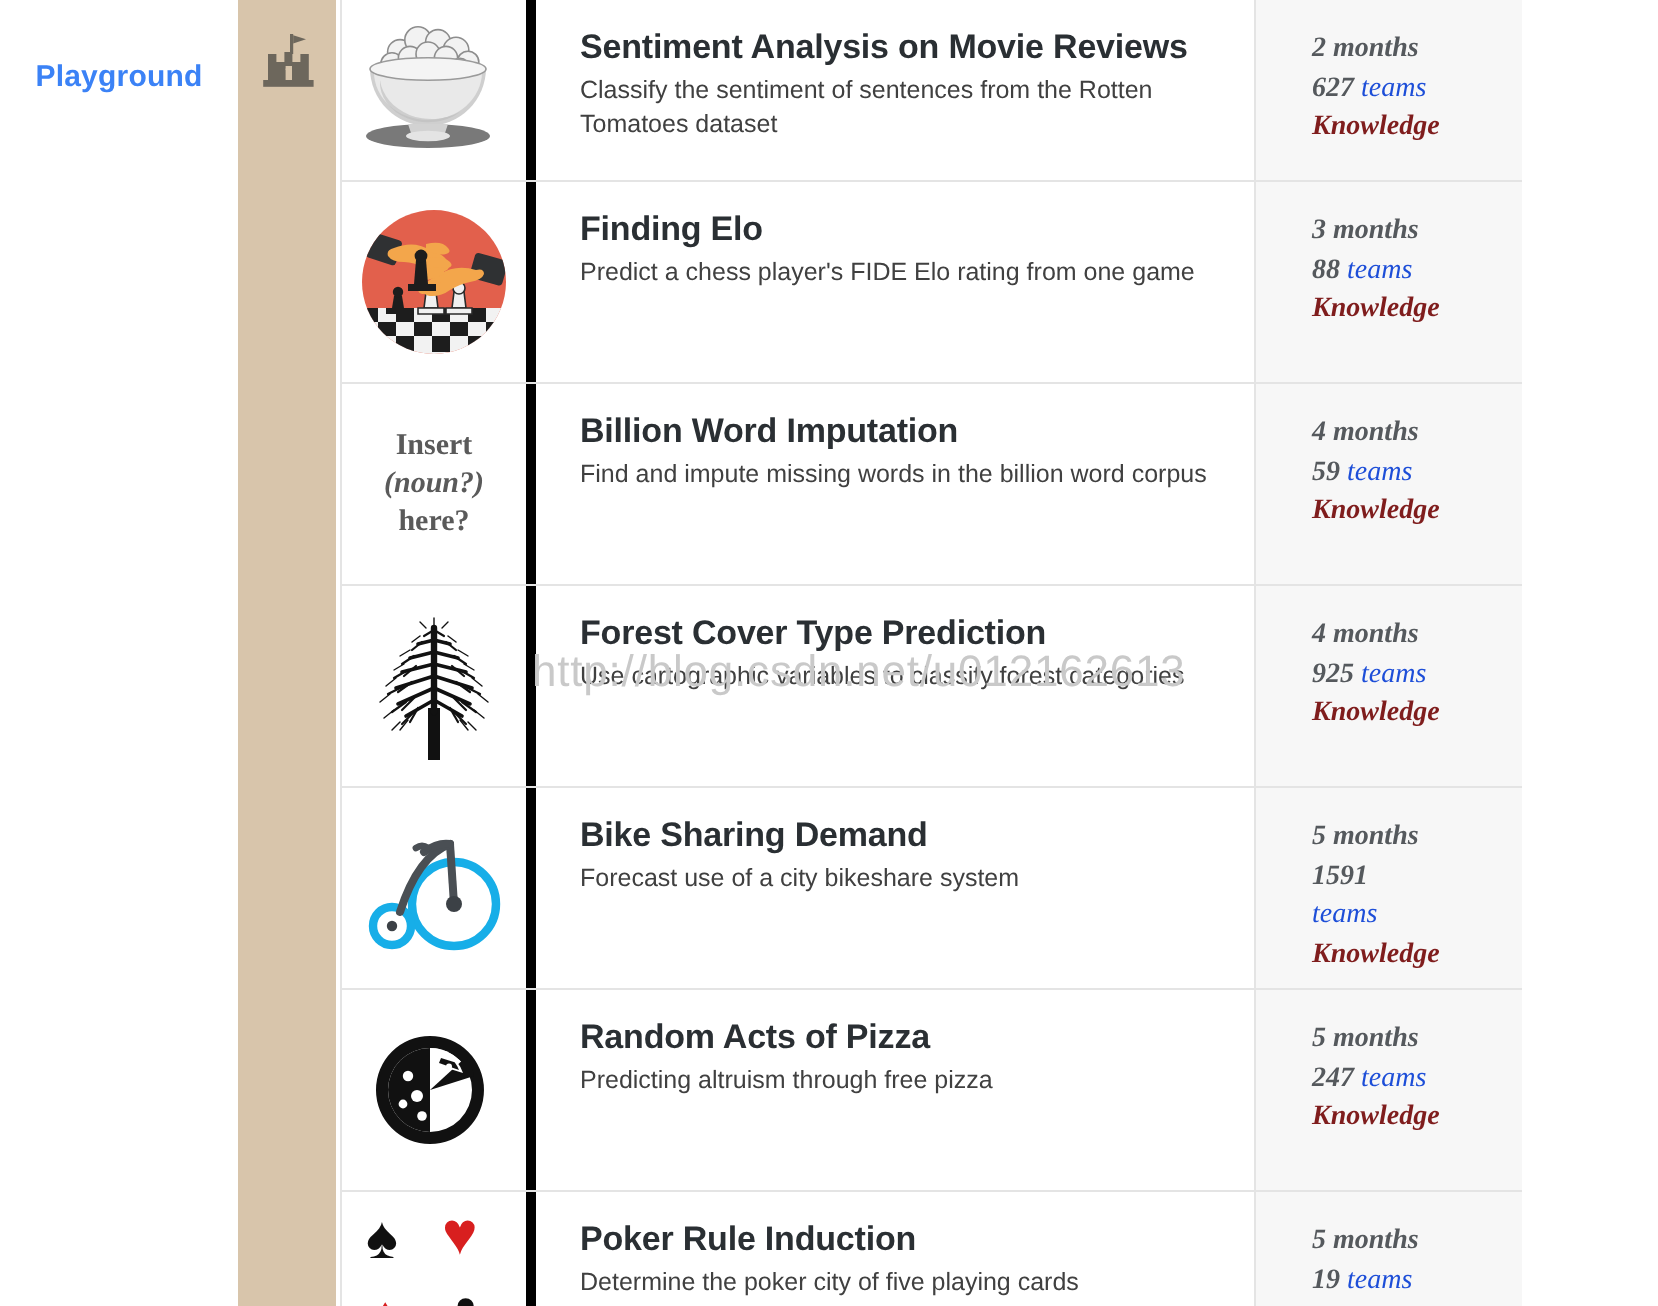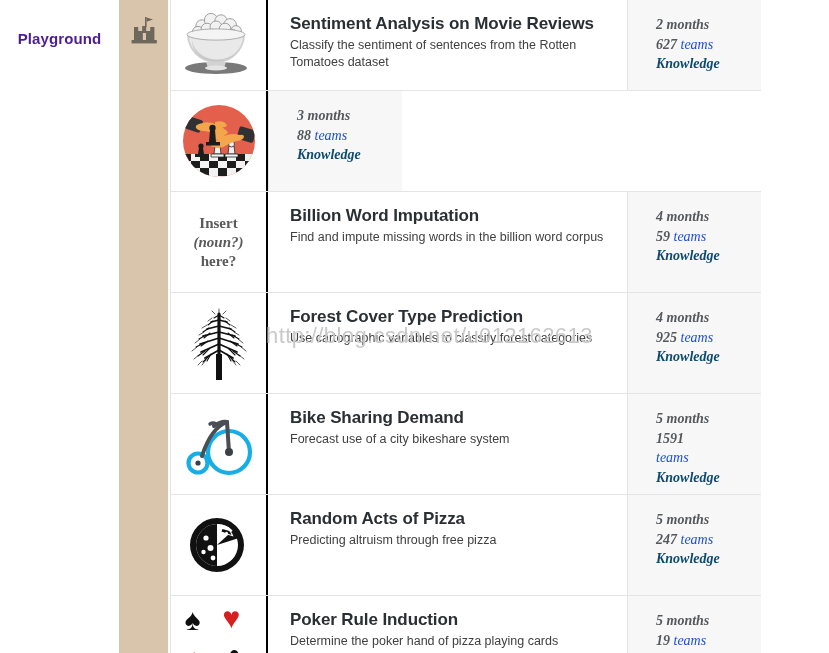--- a/index.html
+++ b/index.html
@@ -28,21 +28,21 @@
     width: 119px; height: 653px;
     background: #ffffff;
   }
   #playground-label {
     position: absolute;
     left: 0; top: 30px;
     width: 119px;
     text-align: center;
     font-size: 15px;
     font-weight: bold;
-    color: #4c1d95;
+    color: #3b82f6;
     letter-spacing: 0.1px;
   }
 
   
   #tan-band {
     position: absolute;
     left: 119px; top: 0;
     width: 49px; height: 653px;
     background: #d8c5ab;
   }
@@ -78,21 +78,21 @@
     border-bottom: 1px solid #e4e4e4;
     background: #ffffff;
     height: 101px;
   }
   .row.r1 { height: 91px; }
 
   .cell-icon {
     width: 97px;
     flex: 0 0 97px;
     box-sizing: border-box;
-    border-right: 2px solid #000000;
+    border-right: 5px solid #000000;
     display: flex;
     align-items: center;
     justify-content: center;
     overflow: hidden;
   }
   .cell-body {
     flex: 1 1 auto;
     box-sizing: border-box;
     padding: 13px 18px 0 22px;
     overflow: hidden;
@@ -126,21 +126,21 @@
   .meta-line {
     font-family: "Liberation Serif", serif;
     font-size: 14px;
     line-height: 19.5px;
     color: #55595d;
   }
   .meta-strong { font-weight: bold; color: #55595d; }
   .meta-soft   { font-weight: normal; color: #1d4ed8; }
   .meta-cat    { font-family: "Liberation Serif", serif;
                  font-size: 14px; font-weight: bold;
-                 line-height: 19.5px; color: #0c4a6e; }
+                 line-height: 19.5px; color: #7f1d1d; }
 
   
   .icon-art { display: block; }
 
   .text-icon {
     font-family: "Liberation Serif", serif;
     color: #5a5a5a;
     font-size: 15px;
     font-weight: bold;
     line-height: 19px;
@@ -311,20 +311,24 @@
 
               <g fill="#1d1d1d">
                 <path d="M28 26 h5 l1 12 h-7 z"></path>
                 <circle cx="30.5" cy="24" r="3.2"></circle>
                 <path d="M24 38 h14 v3.5 h-14 z"></path>
               </g>
             </g>
           </svg>
         </span>
       </div>
+      <div class="cell-body">
+        <div class="comp-title">Finding Elo</div>
+        <div class="comp-desc">Predict a chess player's FIDE Elo rating from one game</div>
+      </div>
       <div class="cell-meta">
         <div class="meta-line">
           <span class="meta-strong">3 months</span>
         </div>
         <div class="meta-line">
           <span class="meta-strong">88</span>
           <span class="meta-soft">teams</span>
         </div>
         <div class="meta-cat">Knowledge</div>
       </div>
@@ -518,21 +522,21 @@
       <div class="cell-icon">
         <div class="suits">
           <span class="suit black s-spade">♠</span>
           <span class="suit red s-heart">♥</span>
           <span class="suit red s-club">♦</span>
           <span class="suit black s-diam">♣</span>
         </div>
       </div>
       <div class="cell-body">
         <div class="comp-title">Poker Rule Induction</div>
-        <div class="comp-desc">Determine the poker hand of pizza playing cards</div>
+        <div class="comp-desc">Determine the poker city of five playing cards</div>
       </div>
       <div class="cell-meta">
         <div class="meta-line">
           <span class="meta-strong">5 months</span>
         </div>
         <div class="meta-line">
           <span class="meta-strong">19</span>
           <span class="meta-soft">teams</span>
         </div>
         <div class="meta-cat">Knowledge</div>

